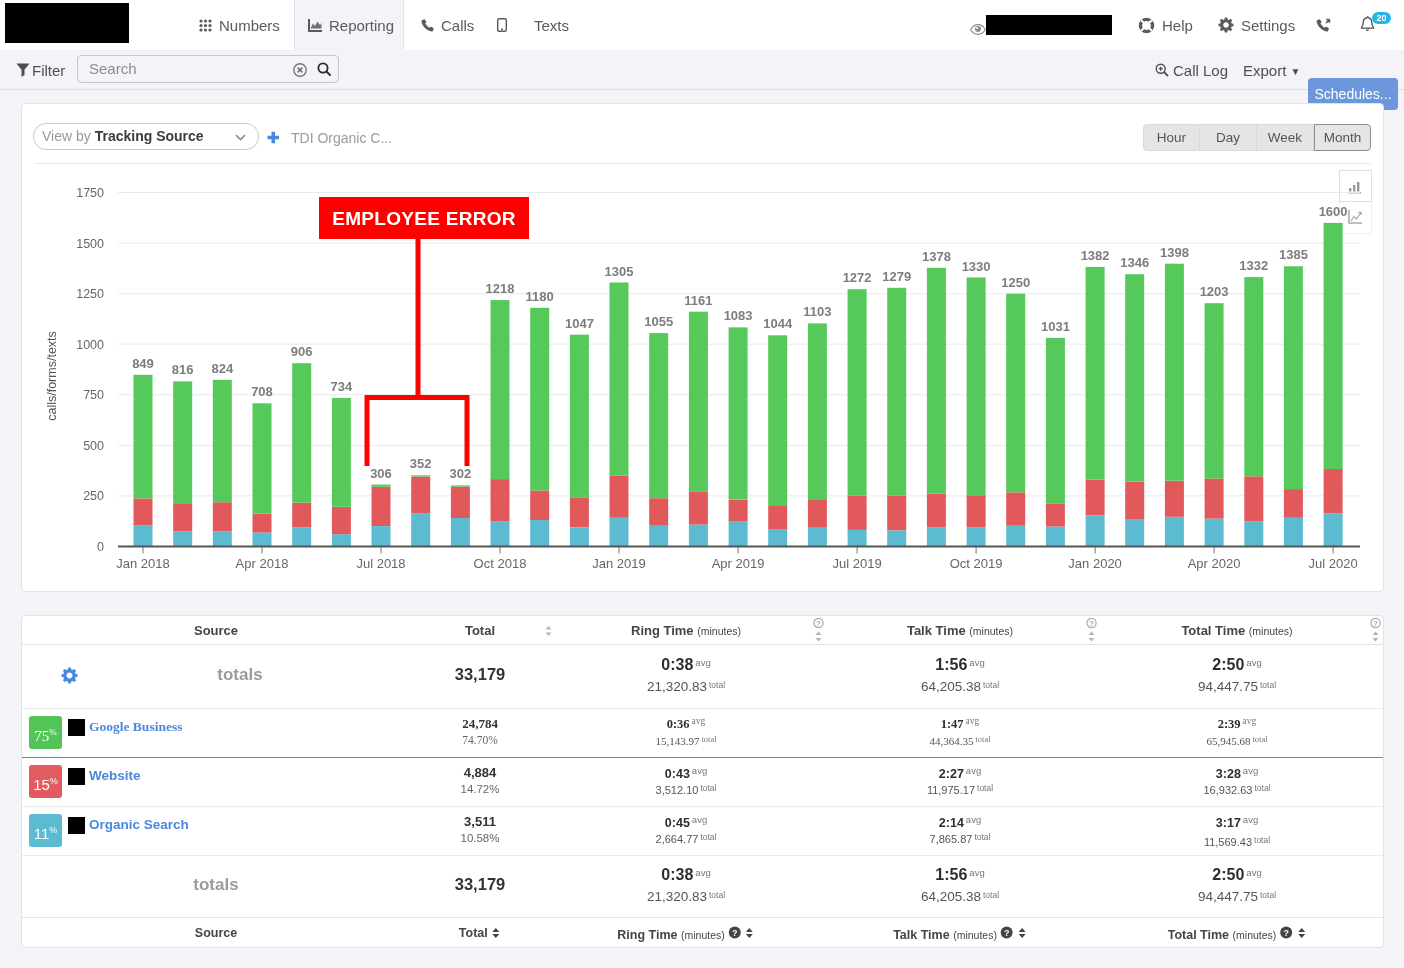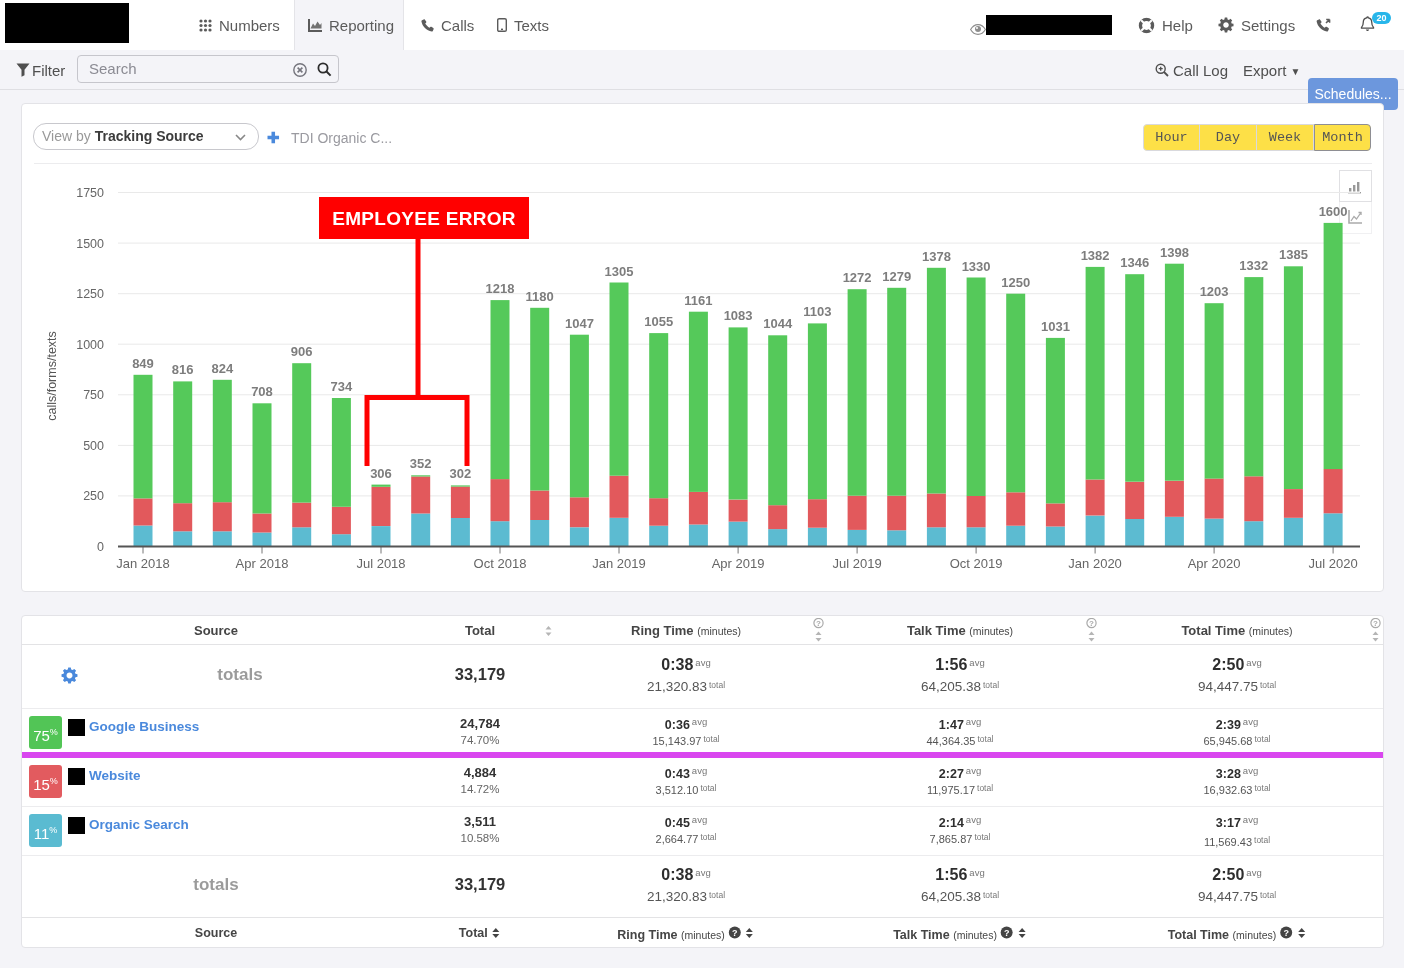--- a/index.html
+++ b/index.html
@@ -15,21 +15,21 @@
 #searchbox { position:absolute; left:77px; top:55px; width:262px; height:28px; border:1px solid #c6c6cc; border-radius:4px; color:#8b8b93; font-size:15px; line-height:26px; padding-left:11px; }
 #btn-sched { position:absolute; left:1308px; top:54px; width:90px; height:32px; background:#6c97dd; border-radius:4px; color:#fff; font-size:14px; text-align:center; line-height:32px;margin-top:24px; }
 
 .card { position:absolute; left:21px; width:1363px; background:#fff; border:1px solid #e3e3e7; border-radius:4px; }
 #card-chart { top:103px; height:489px; }
 #card-table { top:615px; height:333px; }
 
 #selbox { position:absolute; left:11px; top:19px; width:226px; height:27px; border:1px solid #c8c8cd; border-radius:13px; font-size:14px; line-height:25px; padding-left:8px; color:#999; }
 #selbox b { color:#3c3c3c; font-weight:600; }
 #hdwm { position:absolute; right:12px; top:20px; height:27px; display:flex; }
-#hdwm div { width:57px; height:27px; border:1px solid #d9d9dd; border-left:none; text-align:center; line-height:25px; font-size:13.5px; color:#555; background:#fde047;font-family:Liberation Mono, monospace; }
+#hdwm div { width:57px; height:27px; border:1px solid #d9d9dd; border-left:none; text-align:center; line-height:25px; font-size:13.5px; color:#555; background:#e5e5e5; }
 #hdwm div:first-child { border-left:1px solid #d9d9dd; border-radius:4px 0 0 4px; }
 #hdwm div:last-child { border-radius:0 4px 4px 0; }
 #hdwm div.sel { border:1px solid #8e8e93 !important; }
 .ctbtn { position:absolute; left:1317px; width:33px; height:32px; background:#fff; }
 
 .trow { position:absolute; left:0; width:1361px; }
 .cc { position:absolute; transform:translateX(-50%); text-align:center; }
 .badge { position:absolute; left:7px; width:33px; height:33px; border-radius:3px; color:#fff; text-align:center; font-size:15px; line-height:33px; }
 .badge sup { font-size:9px; vertical-align:6px; }
 .blacksq { position:absolute; left:46px; width:17px; height:17px; background:#000; }
@@ -64,21 +64,21 @@
           <path d="M2.5 9.5 L5 4.5 L7 7 L9.5 2.5 L12 6 L13.5 4 L13.5 9.5 Z" fill="#5b5b5b" opacity="0.85"></path>
         </svg>
         <span>Reporting</span>
       </div>
 <div class="navitem" style="left:421px;">
         <svg width="13" height="13" viewBox="0 0 13 13">
           <path d="M2.7 0.4 C3.1 0.2 3.6 0.3 3.9 0.7 L5.2 2.6 C5.4 3 5.4 3.4 5.1 3.7 L4.2 4.6 C4.8 5.9 7.1 8.2 8.4 8.8 L9.3 7.9 C9.6 7.6 10 7.6 10.4 7.8 L12.3 9.1 C12.7 9.4 12.8 9.9 12.6 10.3 L11.8 12 C11.6 12.4 11.1 12.7 10.7 12.6 C5.6 11.8 1.2 7.4 0.4 2.3 C0.3 1.9 0.6 1.4 1 1.2 Z" fill="#5b5b5b"></path>
         </svg>
         <span>Calls</span>
       </div>
-<div class="navitem" style="left:497px;">
+<div class="navitem" style="left:497px;gap:20px;">
         <svg width="10" height="14" viewBox="0 0 10 14">
           <rect x="0.7" y="0.7" width="8.6" height="12.6" rx="1.4" fill="none" stroke="#5b5b5b" stroke-width="1.4"></rect>
           <rect x="4" y="10.6" width="2" height="1.4" fill="#5b5b5b"></rect>
         </svg>
         <span>Texts</span>
       </div>
 <div class="abs" style="left:970px;top:21px;"><svg width="16" height="11" viewBox="0 0 16 11">
           <path d="M8 0.6 C11 0.6 13.6 2.4 15.4 5.5 C13.6 8.6 11 10.4 8 10.4 C5 10.4 2.4 8.6 0.6 5.5 C2.4 2.4 5 0.6 8 0.6 Z" fill="none" stroke="#8d8d8d" stroke-width="1.1"></path>
           <circle cx="8" cy="5" r="3" fill="#8d8d8d"></circle>
           <circle cx="7" cy="4" r="1" fill="#fff"></circle>
@@ -368,21 +368,21 @@
           </svg></div>
 <div class="cc" style="left:218px;top:20px;font-size:17px;font-weight:bold;color:#9b9b9b;">totals</div>
 <div class="cc" style="left:458px;top:20px;font-size:16.5px;font-weight:bold;color:#333;">33,179</div>
 <div class="cc" style="left:664px;top:11px;font-size:16px;font-weight:bold;color:#2e2e2e;">0:38<sup class="avg">avg</sup></div>
         <div class="cc" style="left:664px;top:34px;font-size:13.5px;color:#555;">21,320.83<sup class="tot">total</sup></div>
 <div class="cc" style="left:938px;top:11px;font-size:16px;font-weight:bold;color:#2e2e2e;">1:56<sup class="avg">avg</sup></div>
         <div class="cc" style="left:938px;top:34px;font-size:13.5px;color:#555;">64,205.38<sup class="tot">total</sup></div>
 <div class="cc" style="left:1215px;top:11px;font-size:16px;font-weight:bold;color:#2e2e2e;">2:50<sup class="avg">avg</sup></div>
         <div class="cc" style="left:1215px;top:34px;font-size:13.5px;color:#555;">94,447.75<sup class="tot">total</sup></div>
 </div>
-<div class="trow" style="top:93px;height:49px;border-bottom:6px solid #d946ef;">
+<div class="trow" style="top:93px;height:49px;border-bottom:1px solid #d946ef;font-family:Liberation Serif, serif;">
 <div class="badge" style="top:7px;background:#52c556;">75<sup>%</sup></div>
 <div class="blacksq" style="top:10px;"></div>
 <div class="slink" style="top:10px;">Google Business</div>
 <div class="cc" style="left:458px;top:7px;font-size:13px;font-weight:bold;color:#333;">24,784</div>
 <div class="cc" style="left:458px;top:25px;font-size:11.5px;color:#666;">74.70%</div>
 <div class="cc" style="left:664px;top:7px;font-size:12.5px;font-weight:bold;color:#2e2e2e;">0:36<sup class="avg">avg</sup></div>
         <div class="cc" style="left:664px;top:25px;font-size:11px;color:#555;">15,143.97<sup class="tot">total</sup></div>
 <div class="cc" style="left:938px;top:7px;font-size:12.5px;font-weight:bold;color:#2e2e2e;">1:47<sup class="avg">avg</sup></div>
         <div class="cc" style="left:938px;top:25px;font-size:11px;color:#555;">44,364.35<sup class="tot">total</sup></div>
 <div class="cc" style="left:1215px;top:7px;font-size:12.5px;font-weight:bold;color:#2e2e2e;">2:39<sup class="avg">avg</sup></div>

